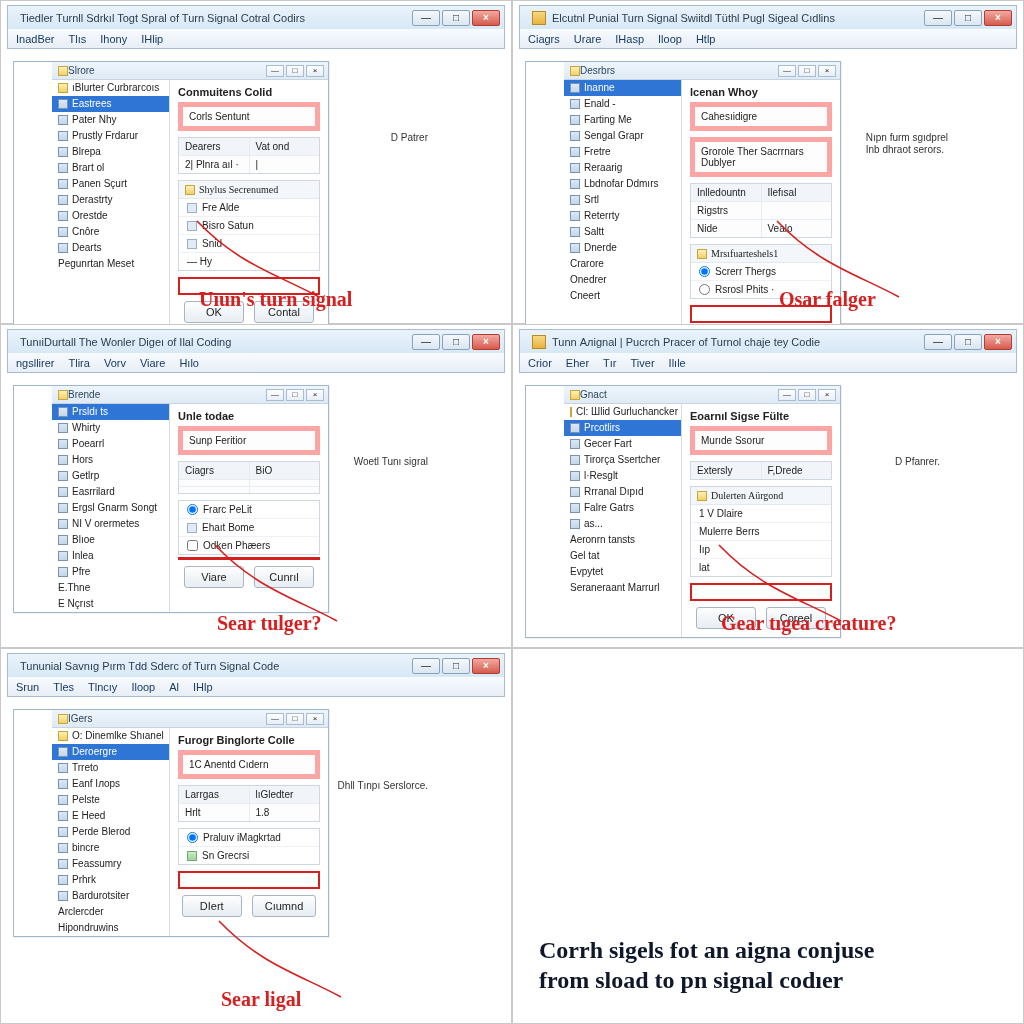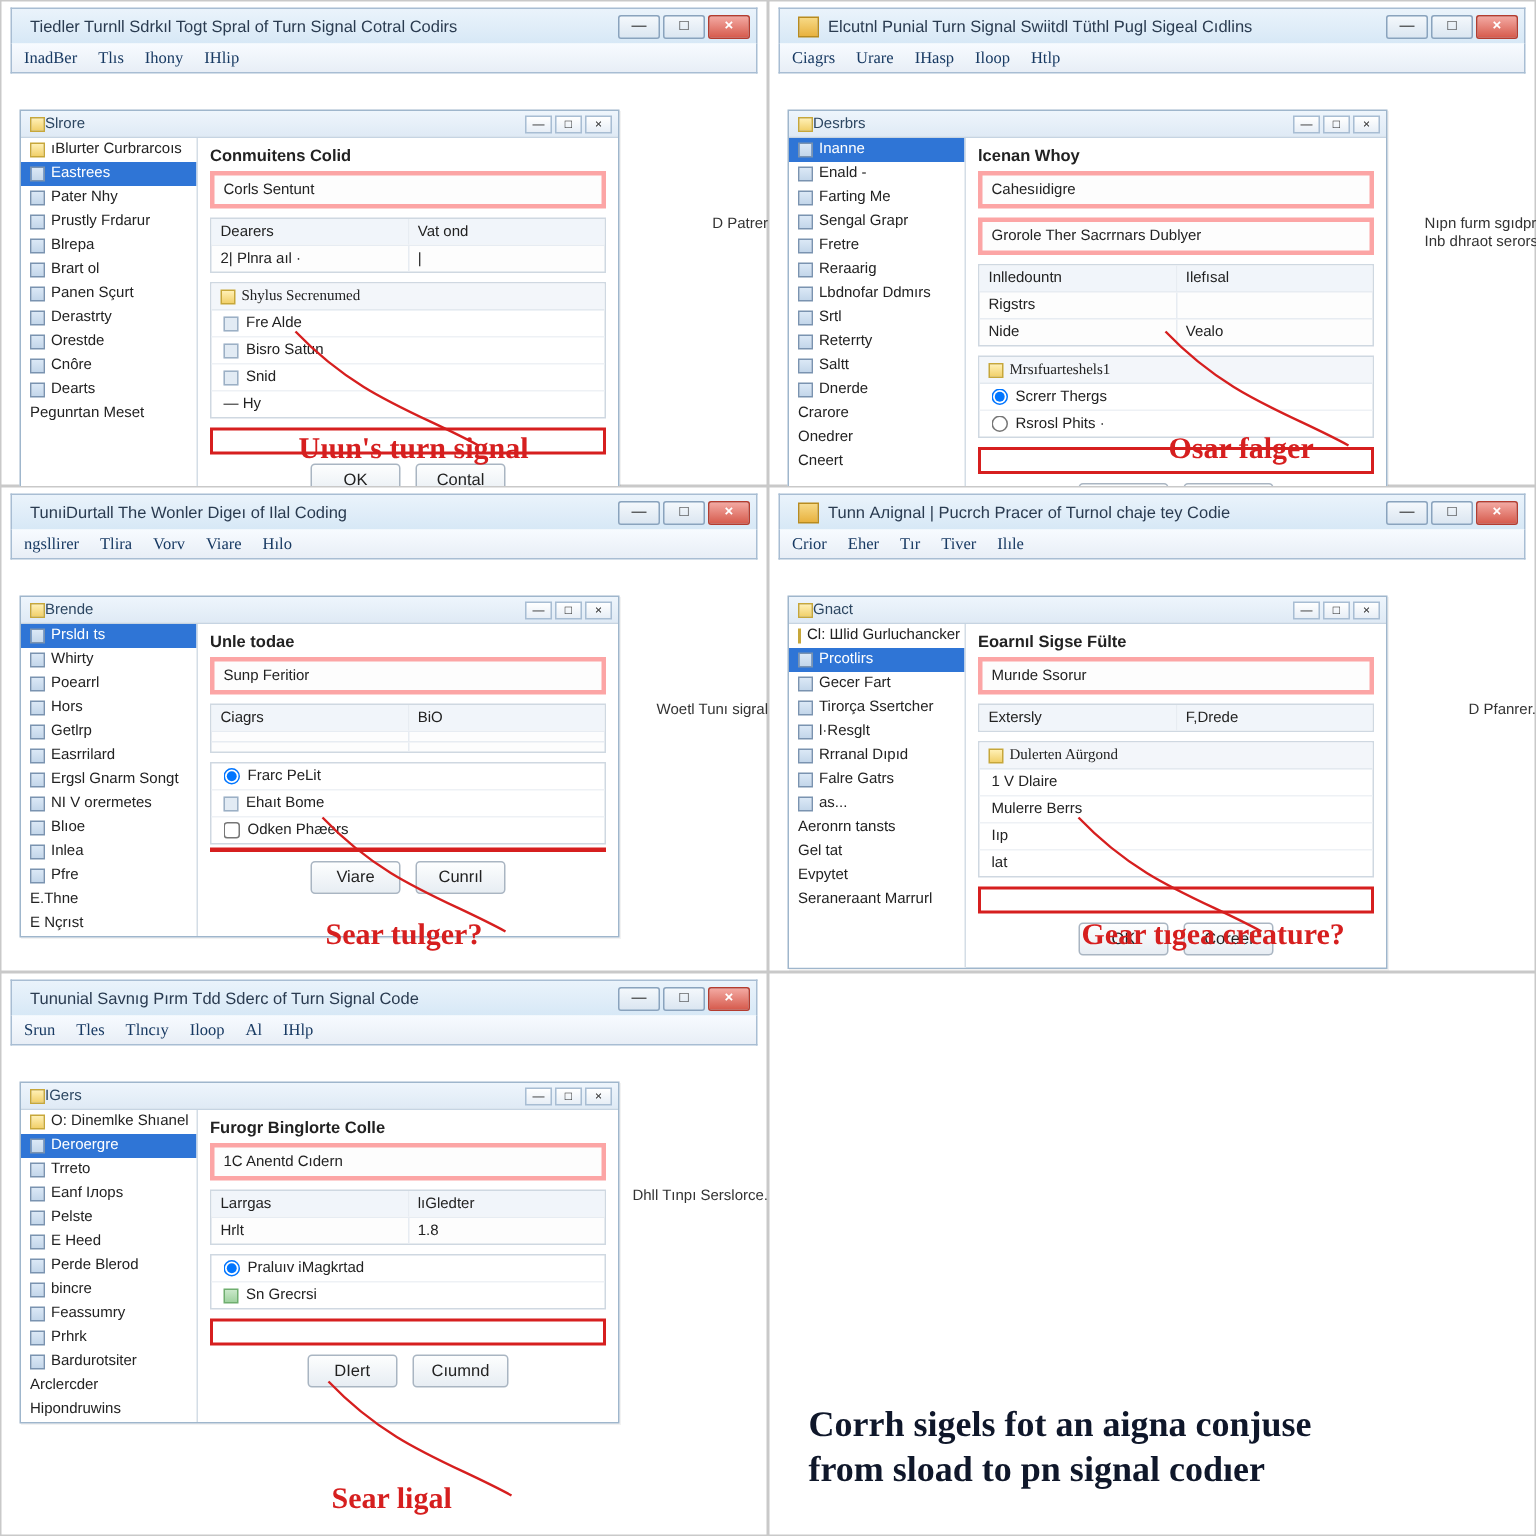--- a/index.html
+++ b/index.html
@@ -10,44 +10,44 @@
 
   
   .outer-window { position: relative; width: 100%; height: 100%; }
   .title-bar { height: 24px; display: flex; align-items: center; padding: 0 4px 0 12px; background: linear-gradient(#eaf3fb, #d7e8f6); border: 1px solid #a8bdd3; border-bottom: none; }
   .title-bar .t-icon { width: 14px; height: 14px; margin-right: 6px; background: linear-gradient(#f7d985, #e8b23f); border: 1px solid #b88b1f; display: inline-block; }
   .title-text { flex: 1; font-size: 11px; color: #2a3b50; white-space: nowrap; overflow: hidden; }
   .win-ctrls { display: flex; gap: 2px; }
   .win-ctrls .btn { width: 28px; height: 16px; border: 1px solid #8aa3bd; background: linear-gradient(#f4f8fc,#dbe6f1); border-radius: 2px; display: flex; align-items: center; justify-content: center; font-size: 10px; line-height: 1; }
   .win-ctrls .btn.close { background: linear-gradient(#f3a9a2,#d65b4d); border-color:#b43c2f; color:#fff; font-weight:bold; }
 
-  .menu-bar { height: 20px; display: flex; align-items: center; gap: 14px; padding: 0 8px; border: 1px solid #a8bdd3; border-top: none; background: linear-gradient(#f7fbff,#e8eef6); font-size: 11px; color: #183a63; font-family: Liberation Serif, serif; }
+  .menu-bar { height: 20px; display: flex; align-items: center; gap: 14px; padding: 0 8px; border: 1px solid #a8bdd3; border-top: none; background: linear-gradient(#f7fbff,#e8eef6); font-size: 11px; color: #183a63; }
   .menu-bar span { cursor: default; }
 
   .client { position: absolute; left: 6px; right: 6px; top: 52px; bottom: 6px; background: #fff; }
 
   
-  .inner-window { position: absolute; top: 16px; left: 0; width: 400px;  border: 1px solid #9fb6cc; background: #fff; box-shadow: 1px 1px 0 rgba(0,0,0,.05); }
+  .inner-window { position: absolute; top: 4px; left: 0; width: 316px;  border: 1px solid #9fb6cc; background: #fff; box-shadow: 1px 1px 0 rgba(0,0,0,.05); padding-left: 38px; }
   .inner-tb { height: 18px; display:flex; align-items:center; padding:0 4px 0 6px; background: linear-gradient(#eef5fc,#dfeaf5); border-bottom:1px solid #c6d4e2; }
   .inner-tb .tt { flex:1; font-size:10px; color:#2c4661;}
   .mini-ctrls { display:flex; gap:2px; }
   .mini-ctrls .mb { width:18px; height:12px; border:1px solid #a8bdd3; background:linear-gradient(#fff,#e7eef6); font-size:8px; display:flex;align-items:center;justify-content:center; }
 
   .tree-pane { width: 118px; border-right:1px solid #d4dde6; background:#fff; overflow:hidden; }
   .tree-item { display:flex; align-items:center; gap:4px; padding:2px 4px 2px 6px; font-size:10px; white-space:nowrap; border-bottom:1px solid transparent; }
   .tree-item.sel { background:#2f75d6; color:#fff; }
   .ticon { width:10px; height:10px; display:inline-block; border:1px solid #7a93b0; background:linear-gradient(#dbe8f6,#c3d6ea); }
   .ticon.yel { background:linear-gradient(#fff0b5,#f1d06a); border-color:#c7a73a; }
   .ticon.grn { background:linear-gradient(#c9e8c9,#9fd29f); border-color:#6fae6f; }
 
   .inner-body { display:flex; }
   .form-pane { flex:1; padding:6px 8px 8px 8px; position:relative; }
 
   .section-title { font-size:11px; font-weight:600; margin-bottom:4px; }
-  .field-box { border:3px solid #fca5a5; padding:4px 6px; margin-bottom:6px; background:#fdfdfd; min-height:18px; font-size:10px;}
+  .field-box { border:5px solid #fca5a5; padding:4px 6px; margin-bottom:6px; background:#fdfdfd; min-height:18px; font-size:10px;}
   .grid2 { border:1px solid #cfd8e1; background:#fdfdfd; margin-bottom:6px; }
   .grid2 .row { display:flex; }
   .grid2 .row > div { flex:1; padding:3px 6px; font-size:10px; border-right:1px solid #e7ecf2; }
   .grid2 .row > div:last-child { border-right:none; }
   .grid2 .row + .row { border-top:1px solid #e7ecf2; }
   .grid2 .hdr > div { background:#f1f5fa; }
 
   .subgroup { border:1px solid #cfd8e1; margin-bottom:6px; }
   .sub-hdr { padding:3px 6px; font-size:10px; background:#f3f6fa; border-bottom:1px solid #e3e9ef; display:flex; align-items:flex-end; gap:4px;font-family:Liberation Serif, serif; }
   .sub-row { padding:3px 8px; font-size:10px; display:flex; align-items:center; gap:5px; }

